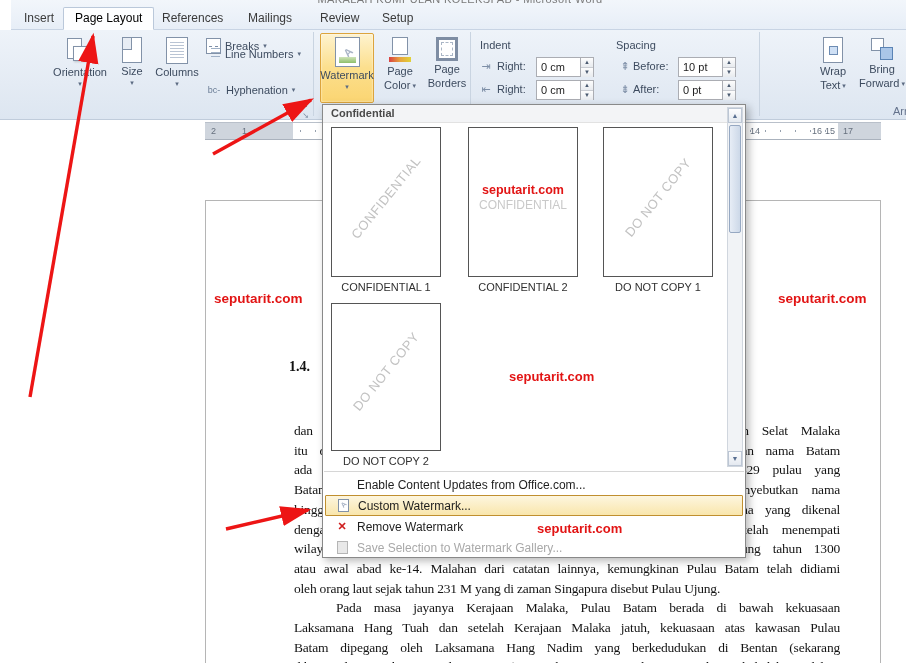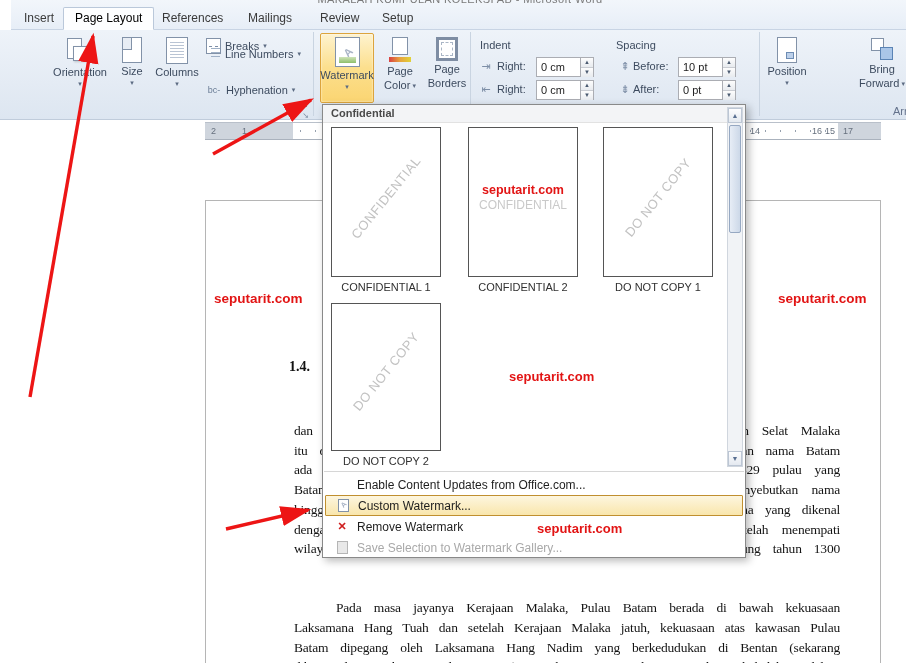--- a/index.html
+++ b/index.html
@@ -254,26 +254,29 @@
   <div class="flabel" style="left:633px;top:53px">After:</div>
   <div class="spin" style="left:678px;top:50px">
     <span class="v">0 pt</span>
     <span class="ud">
         <i>▲</i>
         <i>▼</i>
       </span>
   </div>
   <div class="vsep" style="left:759px"></div>
 
-  <div class="bigbtn" style="left:764px;width:46px">
-    <span class="pgico pos-i">
-        <i></i>
-      </span>
-    <span class="lbl">Position</span>
-    <span class="caret">▾</span>
+  <div class="bigbtn" style="left:812px;width:42px">
+    <span class="pgico wt-i">
+        <i></i>
+      </span>
+    <span class="lbl">Wrap</span>
+    <span class="lrow">
+        <span class="lbl">Text</span>
+        <span class="caret">▾</span>
+      </span>
   </div>
   <div class="bigbtn" style="left:858px;width:48px">
     <span class="bf-i">
         <span class="b1"></span>
         <span class="b2"></span>
       </span>
     <span class="lbl">Bring</span>
     <span class="lrow">
         <span class="lbl">Forward</span>
         <span class="caret">▾</span>
@@ -300,20 +303,22 @@
   <div class="redwm" style="left:572px;top:90px">seputarit.com</div>
   <div class="h21">1.4.</div>
 
   <div class="docline" style="top:220px">dan kemudian berkembang menjadi salah satu pulau di antara perairan Selat Malaka</div>
   <div class="docline" style="top:239.7px">itu dikenal dengan berbagai macam sebutan, salah satunya adalah dengan nama Batam</div>
   <div class="docline" style="top:259.4px">ada pula yang menyebutkan bahwa di kawasan ini terdapat sekitar 329 pulau yang</div>
   <div class="docline" style="top:279.1px">Batam sendiri dalam beberapa catatan sejarah lama banyak yang menyebutkan nama</div>
   <div class="docline" style="top:298.8px">hingga kini masih menjadi salah satu kawasan strategis yang sudah lama yang dikenal</div>
   <div class="docline" style="top:318.5px">dengan sebutan Pulau Batam oleh para penduduk asli yang konon telah menempati</div>
   <div class="docline" style="top:338.2px">wilayah ini sejak zaman Kerajaan Tumasik di Singapura pada penghujung tahun 1300</div>
+  <div class="docline" style="top:357.9px">atau awal abad ke-14. Malahan dari catatan lainnya, kemungkinan Pulau Batam telah didiami</div>
+  <div class="docline pe" style="top:377.6px">oleh orang laut sejak tahun 231 M yang di zaman Singapura disebut Pulau Ujung.</div>
   <div class="docline" style="top:417px">Laksamana Hang Tuah dan setelah Kerajaan Malaka jatuh, kekuasaan atas kawasan Pulau</div>
   <div class="docline ind" style="top:397.3px">Pada masa jayanya Kerajaan Malaka, Pulau Batam berada di bawah kekuasaan</div>
   <div class="docline" style="top:436.7px">Batam dipegang oleh Laksamana Hang Nadim yang berkedudukan di Bentan (sekarang</div>
   <div class="docline" style="top:456.4px">dibaca dengan bunyi Pulau Bintan). Ketika Hang Nadim mengalami kekalahan dalam</div>
 </div>
 
 <div id="wmpanel">
   <div class="phdr">Confidential</div>
 
   <div class="tile" style="left:8px;top:22px">

